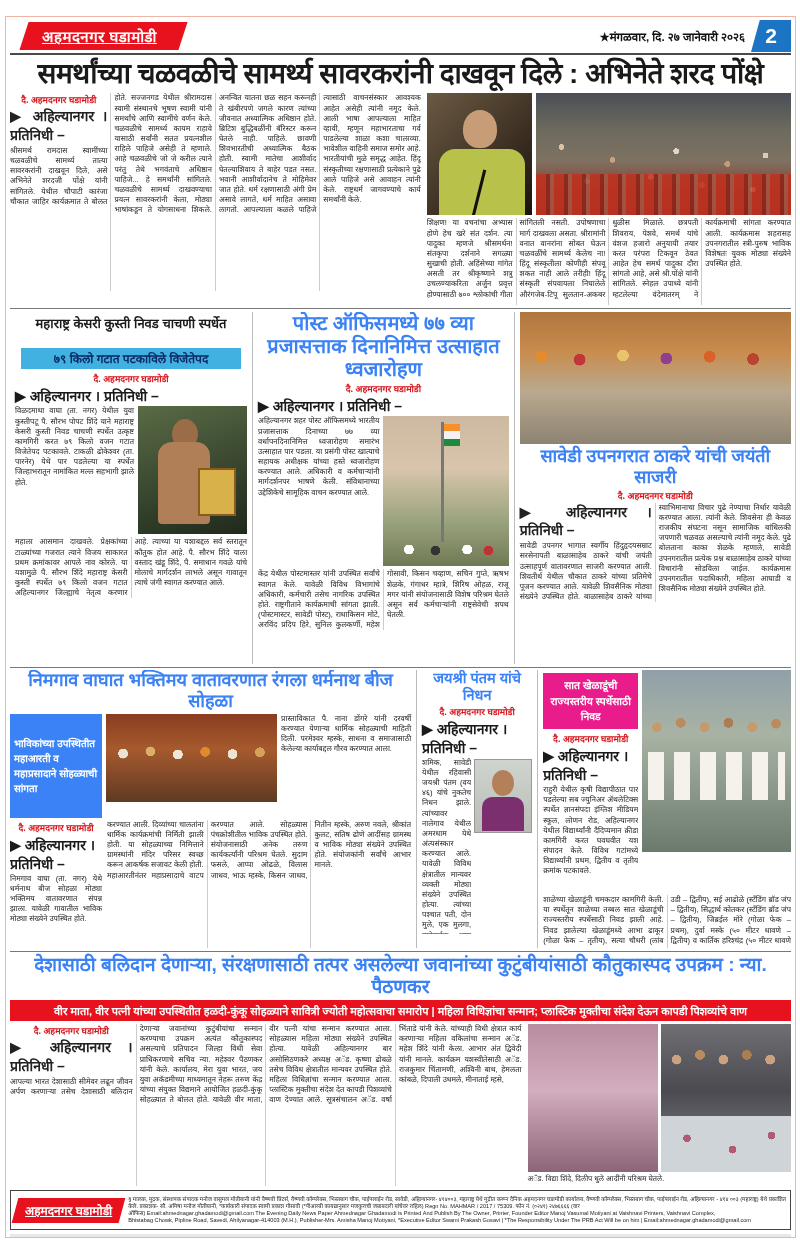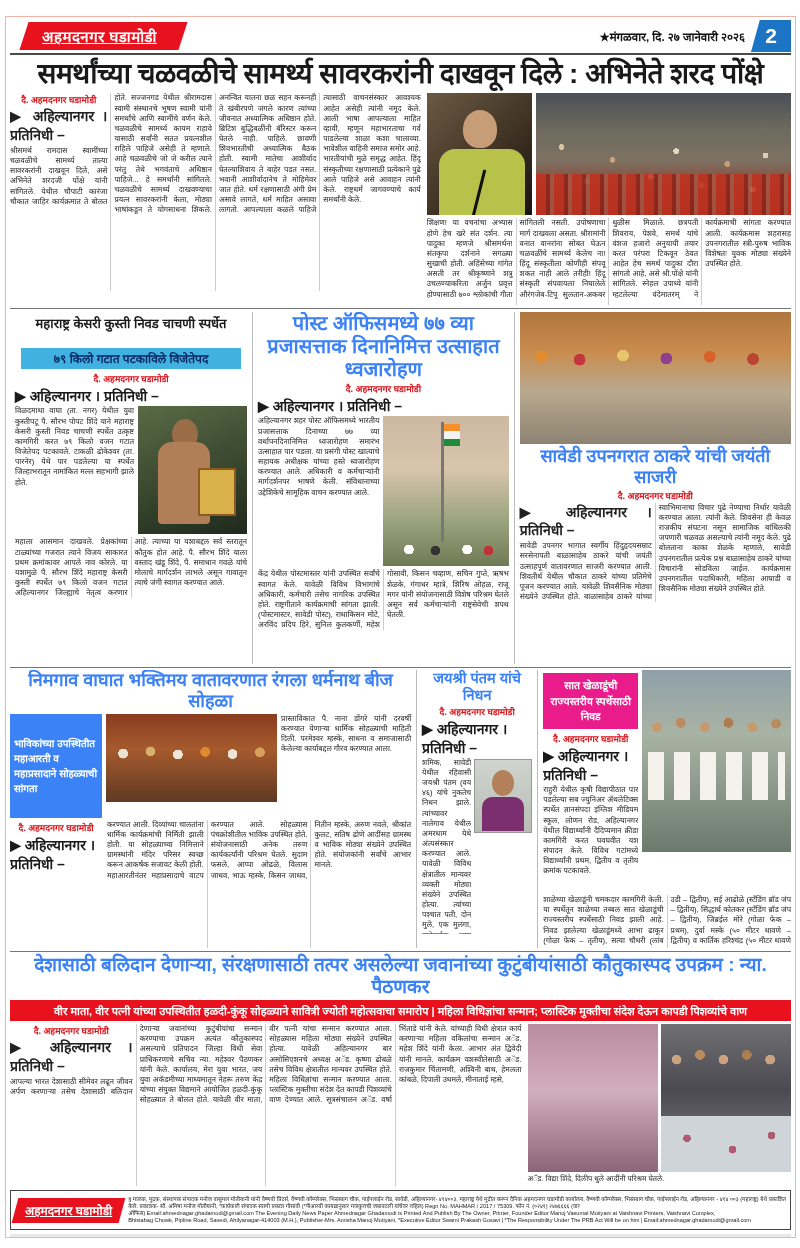--- a/index.html
+++ b/index.html
@@ -224,20 +224,21 @@
           <div class="bluebox">भाविकांच्या उपस्थितीत महाआरती व महाप्रसादाने सोहळ्याची सांगता</div>
           <div class="ph ph-nimgav nim-photo">
               <div class="row"></div>
             </div>
           <div class="nim-sidecol t">प्रास्ताविकात पै. नाना डोंगरे यांनी दरवर्षी करण्यात येणाऱ्या धार्मिक सोहळ्याची माहिती दिली. परमेश्वर म्हस्के, साधना व समाजासाठी केलेल्या कार्याबद्दल गौरव करण्यात आला.</div>
         </div>
         <div style="display:flex; gap:5px; margin-top:2px;">
           <div style="width:92px;">
             <div class="byline">दै. अहमदनगर घडामोडी</div>
             <div class="dateline">▶ अहिल्यानगर । प्रतिनिधी –</div>
+            <div class="t">निमगाव वाघा (ता. नगर) येथे धर्मनाथ बीज सोहळा मोठ्या भक्तिमय वातावरणात संपन्न झाला. यावेळी गावातील भाविक मोठ्या संख्येने उपस्थित होते.</div>
           </div>
           <div class="t cols-3" style="flex:1; height:142px; overflow:hidden;">करण्यात आली. दिव्यांच्या चालतांना धार्मिक कार्यक्रमांची निर्मिती झाली होती. या सोहळ्याच्या निमित्ताने ग्रामस्थांनी मंदिर परिसर स्वच्छ करून आकर्षक सजावट केली होती. महाआरतीनंतर महाप्रसादाचे वाटप करण्यात आले. सोहळ्यास पंचक्रोशीतील भाविक उपस्थित होते. संयोजनासाठी अनेक तरुण कार्यकर्त्यांनी परिश्रम घेतले. सुदाम फसले, आप्पा ओढळे, विलास जाधव, भाऊ म्हस्के, किसन जाधव, नितीन म्हस्के, अरुण नवले, श्रीकांत कुलट, सतिष ढोणे आदींसह ग्रामस्थ व भाविक मोठ्या संख्येने उपस्थित होते. संयोजकांनी सर्वांचे आभार मानले.</div>
         </div>
       </div>
 
       <div class="low-block l-mid">
         <div class="sec-headline head-16">जयश्री पंतम यांचे निधन</div>
         <div class="byline">दै. अहमदनगर घडामोडी</div>
         <div class="dateline">▶ अहिल्यानगर । प्रतिनिधी –</div>
         <div class="ph ph-portrait obit-photo">
@@ -270,21 +271,21 @@
     <div class="bottom">
       <div class="sec-headline" style="font-size:19px;">देशासाठी बलिदान देणाऱ्या, संरक्षणासाठी तत्पर असलेल्या जवानांच्या कुटुंबीयांसाठी कौतुकास्पद उपक्रम : न्या. पैठणकर</div>
       <div class="redbar">वीर माता, वीर पत्नी यांच्या उपस्थितीत हळदी-कुंकू सोहळ्याने सावित्री ज्योती महोत्सवाचा समारोप | महिला विधिज्ञांचा सन्मान; प्लास्टिक मुक्तीचा संदेश देऊन कापडी पिशव्यांचे वाण</div>
       <div class="bottom-body">
         <div class="bottom-cols">
           <div class="t cols-4">
             <div class="byline">दै. अहमदनगर घडामोडी</div>
             <div class="dateline">▶ अहिल्यानगर । प्रतिनिधी –</div>
             <span>आपल्या भारत देशासाठी सीमेवर लढून जीवन अर्पण करणाऱ्या तसेच देशासाठी बलिदान देणाऱ्या जवानांच्या कुटुंबीयांचा सन्मान करण्याचा उपक्रम अत्यंत कौतुकास्पद असल्याचे प्रतिपादन जिल्हा विधी सेवा प्राधिकरणाचे सचिव न्या. महेश्वर पैठणकर यांनी केले.</span>
             <span>कार्यालय, मेरा युवा भारत, जय युवा अकॅडमीच्या माध्यमातून नेहरू तरुण केंद्र यांच्या संयुक्त विद्यमाने आयोजित हळदी-कुंकू सोहळ्यात ते बोलत होते. यावेळी वीर माता, वीर पत्नी यांचा सन्मान करण्यात आला. सोहळ्यास महिला मोठ्या संख्येने उपस्थित होत्या.</span>
-            <span>यावेळी अहिल्यानगर बार असोसिएशनचे अध्यक्ष अॅड. कृष्णा ढोबळे तसेच विविध क्षेत्रातील मान्यवर उपस्थित होते. महिला विधिज्ञांचा सन्मान करण्यात आला. प्लास्टिक मुक्तीचा संदेश देत कापडी पिशव्यांचे वाण देण्यात आले. सूत्रसंचालन अॅड. वर्षा भिंताडे यांनी केले.</span>
+            <span>यावेळी अहिल्यानगर बार असोसिठणकरे अध्यक्ष अॅड. कृष्णा ढोबळे तसेच विविध क्षेत्रातील मान्यवर उपस्थित होते. महिला विधिज्ञांचा सन्मान करण्यात आला. प्लास्टिक मुक्तीचा संदेश देत कापडी पिशव्यांचे वाण देण्यात आले. सूत्रसंचालन अॅड. वर्षा भिंताडे यांनी केले.</span>
             <span>यांच्याही विधी क्षेत्रात कार्य करणाऱ्या महिला वकिलांचा सन्मान अॅड. महेश शिंदे यांनी केला. आभार अंत द्विवेदी यांनी मानले. कार्यक्रम यशस्वीतेसाठी अॅड. राजकुमार चिंतामणी, अश्विनी बाथ, हेमलता कांबळे, दिपाली उधमले, मीनाताई म्हसे,</span>
           </div>
         </div>
         <div class="bottom-photos">
           <div class="bp-row">
             <div class="ph ph-women"></div>
             <div class="ph ph-advocates">
               <div class="men"></div>
               <div class="cloth"></div>
             </div>

